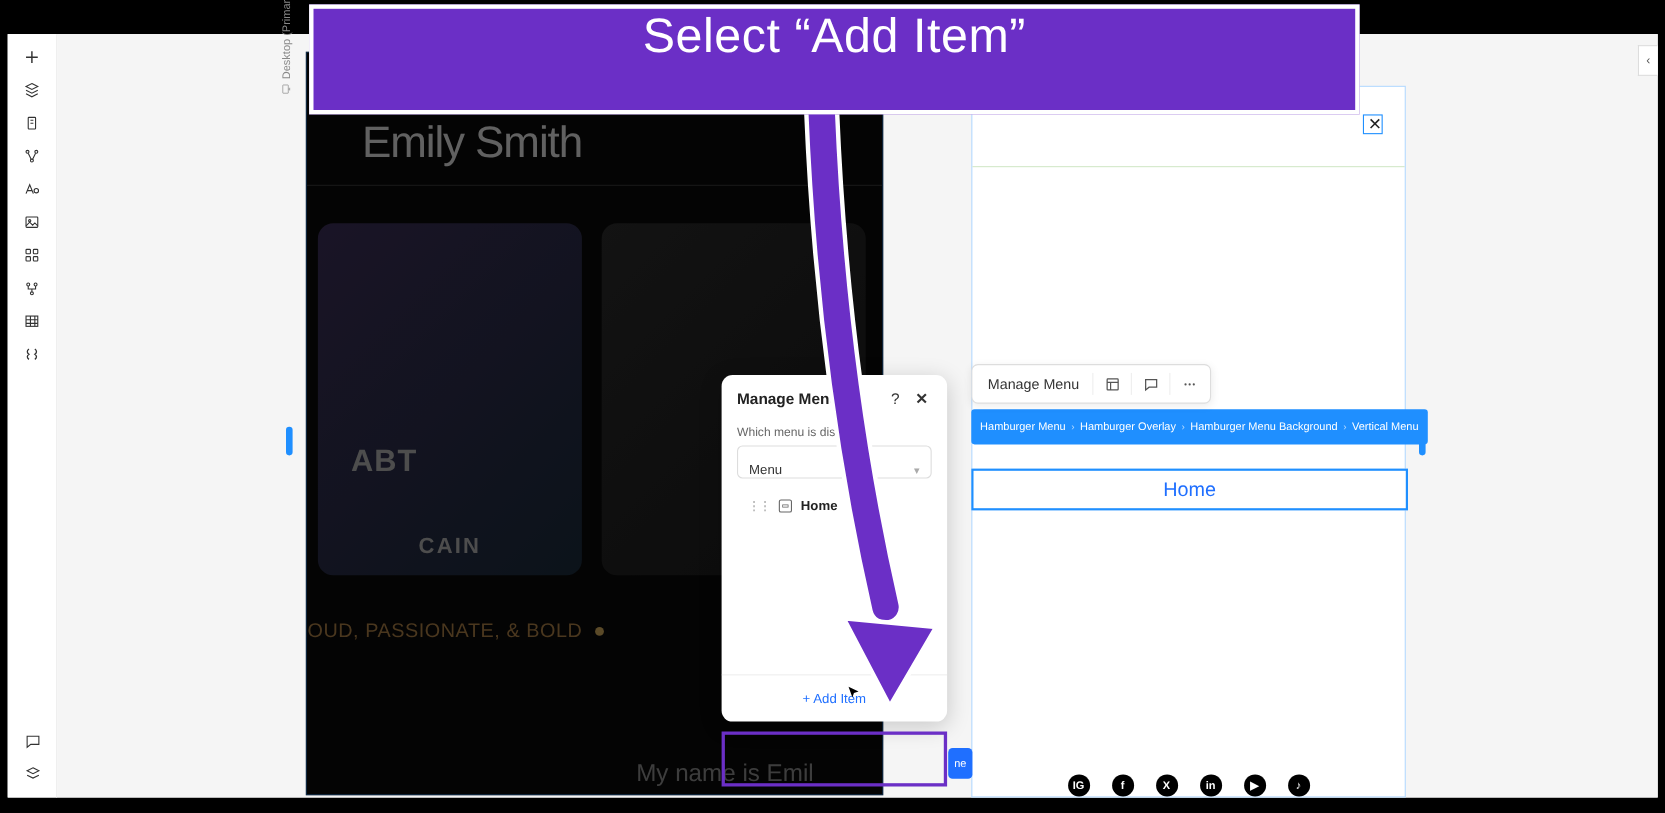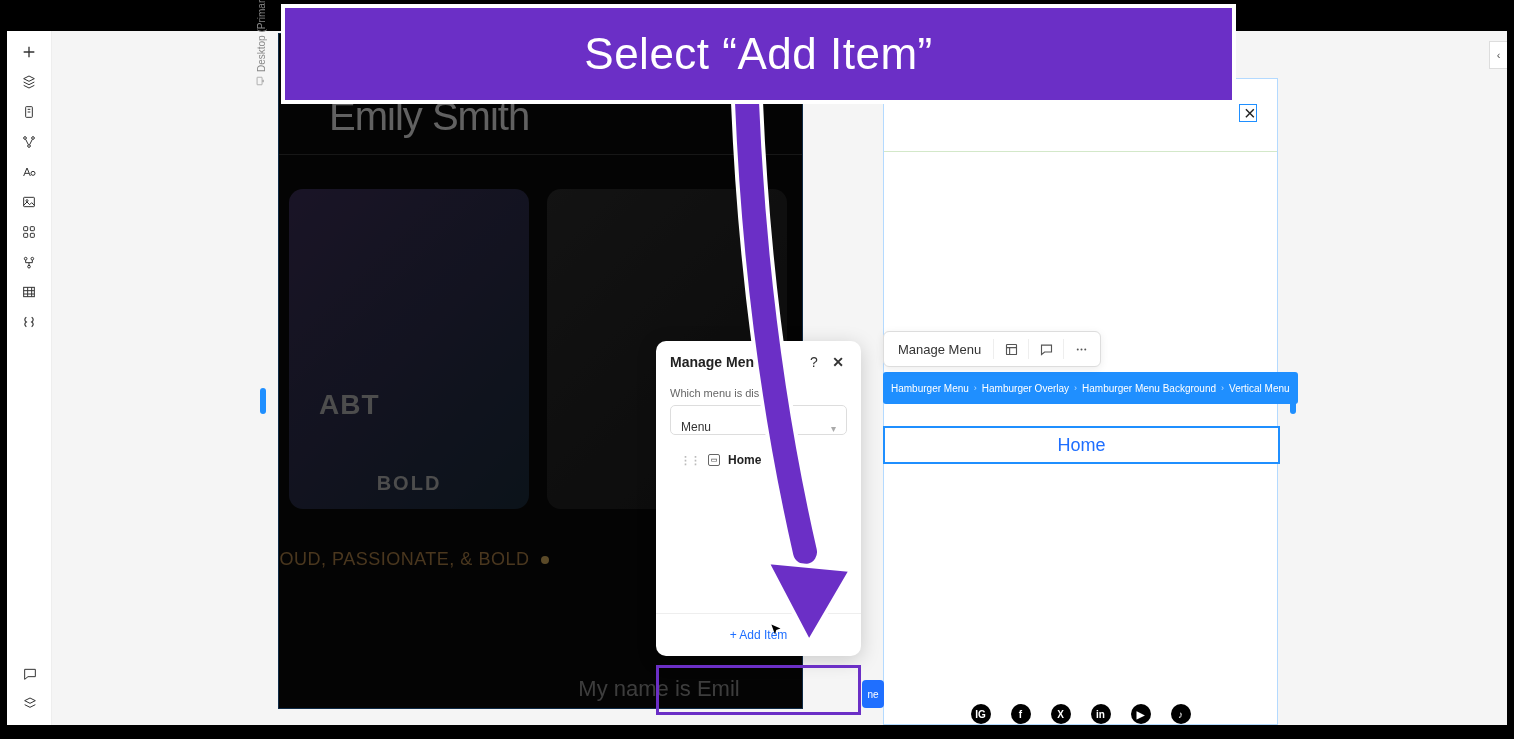--- a/index.html
+++ b/index.html
@@ -14,21 +14,21 @@
   .left-sidebar .bottom-tools { position: absolute; bottom: 6px; left: 0; width: 45px; display: flex; flex-direction: column; align-items: center; }
   
   
   .device-label { position: absolute; left: 248px; top: 55px; width: 120px; transform: rotate(-90deg); transform-origin: left top; font-size: 10px; color: #888; display: flex; align-items: center; gap: 4px; }
   .device-label svg { width: 10px; height: 10px; }
   
   
   .canvas-bg { position: absolute; left: 45px; top: 0; right: 0; bottom: 0; background: #f5f5f5; }
   
   
-  .dark-preview { position: absolute; left: 271px; top: 2px; width: 525px; height: 676px; background: #0a0a0a; border: 1px solid #1f8fff40; overflow: hidden; }
+  .dark-preview { position: absolute; left: 271px; top: 16px; width: 525px; height: 676px; background: #0a0a0a; border: 1px solid #1f8fff40; overflow: hidden; }
   .dark-preview::after { content:""; position:absolute; inset:0; background: rgba(0,0,0,0.55); }
   .dp-inner { position: relative; z-index: 0; }
   .dp-title { position: absolute; left: 50px; top: 60px; font-size: 40px; font-weight: 500; color: #d8d8d8; letter-spacing: -1px; }
   .dp-line { position: absolute; left: 0; top: 120px; width: 100%; height: 1px; background: #333; }
   .dp-card { position: absolute; top: 155px; width: 240px; height: 320px; border-radius: 14px; background: linear-gradient(135deg,#3a2e55,#1a2a3a); }
   .dp-card.c1 { left: 10px; }
   .dp-card.c2 { left: 268px; background: linear-gradient(135deg,#2a2a2a,#1a1a1a); }
   .dp-card.c3 { left: 526px; background: linear-gradient(135deg,#333,#111); }
   .dp-card .cain { position:absolute; bottom:14px; left:50%; transform:translateX(-50%); color:#aaa; font-size:20px; font-weight:700; letter-spacing:2px; }
   .dp-card .abt { position:absolute; top:200px; left:30px; color:#aaa; font-size:28px; font-weight:700; letter-spacing:1px; }
@@ -79,21 +79,21 @@
   .blue-chip { position:absolute; left: 855px; top: 649px; width: 22px; height: 28px; background:#1f6fff; border-radius:4px; z-index:35; display:flex; align-items:center; justify-content:center; color:#fff; font-size:10px; padding:0 2px;}
   
   
   .cursor-ptr { position:absolute; left: 763px; top: 592px; z-index:60; }
   .cursor-ptr svg { width:14px; height:14px; }
   
   
   .big-arrow { position:absolute; left: 720px; top: 31px; width: 140px; height: 610px; z-index:45; pointer-events:none; }
   
   
-  .inst-banner { position:absolute; left: 281px; top: 4px; width: 955px; height: 100px; background:#6b2fc6; border:4px solid #fff; display:flex; align-items:center; justify-content:center; z-index:70; }
+  .inst-banner { position:absolute; left: 281px; top: 4px; width: 955px; height: 100px; background:#6b2fc6; border:4px solid #fff; display:flex; align-items:flex-start; justify-content:center; z-index:70; }
   .inst-banner .txt { color:#fff; font-size: 44px; font-weight:400; letter-spacing:0.5px; }
   
   
   .right-chev { position:absolute; right:0; top: 10px; width:18px; height:28px; background:#fff; border:1px solid #ddd; border-right:none; display:flex; align-items:center; justify-content:center; font-size:11px; color:#555; cursor:pointer; }
   
 </style>
 </head>
 <body>
 
 <div class="frame">
@@ -186,21 +186,21 @@
         </svg></span>
     <span>Desktop (Primary)</span>
   </div>
 
   <div class="dark-preview">
     <div class="dp-inner">
       <div class="dp-title">Emily Smith</div>
       <div class="dp-line"></div>
       <div class="dp-card c1">
         <div class="abt">ABT</div>
-        <div class="cain">BOLD</div>
+        <div class="cain">CAIN</div>
       </div>
       <div class="dp-card c2"></div>
       <div class="dp-card c3"></div>
       <div class="dp-tag">
         <span>LOUD, PASSIONATE, &amp; BOLD</span>
         <span class="dp-dot"></span>
       </div>
       <div style="position:absolute; right:6px; top:515px; color:#a47a44; font-size:18px;">TE</div>
       <div class="dp-body">
         <span>My name is Emil</span><br>

